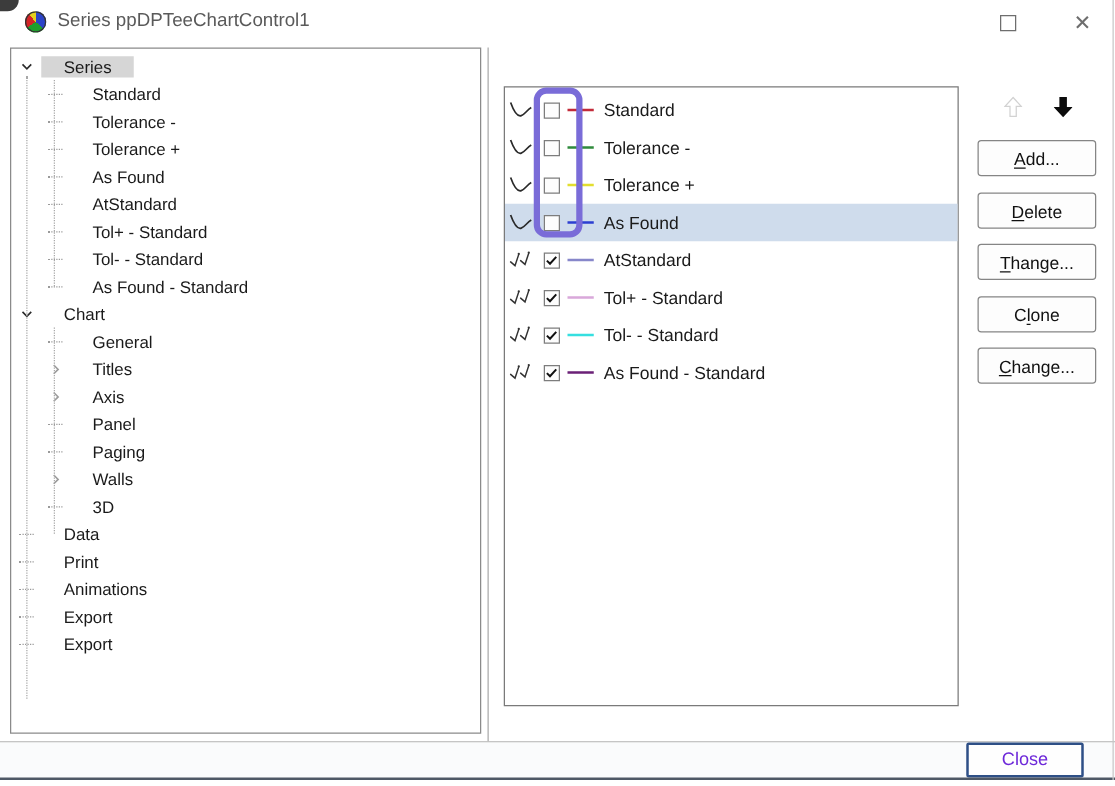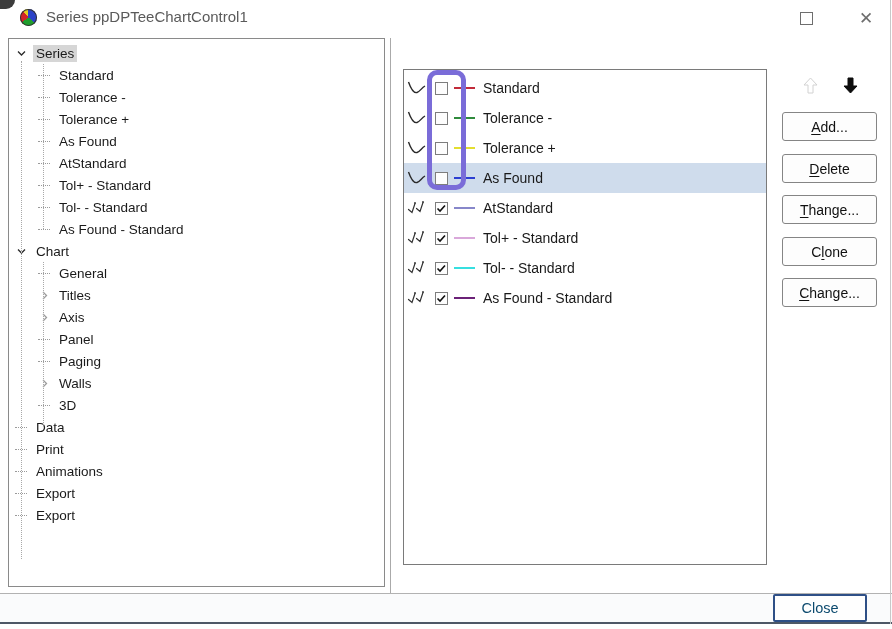--- a/index.html
+++ b/index.html
@@ -23,21 +23,21 @@
   .close-glyph{font-size:17px;color:#6e6e6e;line-height:1;}
   
   .tree-panel{position:absolute;left:8px;top:38px;width:377px;height:549px;border:1px solid #8a8a8a;background:#fff;box-sizing:border-box;}
   .tree-body{position:relative;padding-top:3px;height:100%;box-sizing:border-box;overflow:hidden;}
   .guide{position:absolute;border-left:1px dotted #a8a8a8;width:0;}
   .tree-row{height:22px;display:flex;align-items:center;font-size:13.5px;white-space:nowrap;}
   .tree-row.l0{padding-left:4px;}
   .tree-row.l1{padding-left:27px;}
   .tg{width:16px;height:16px;display:flex;align-items:center;justify-content:center;flex:0 0 16px;}
   .stub{width:12px;height:0;border-top:1px dotted #9a9a9a;}
-  .tlabel{margin-left:4px;padding:1px 3px;}
+  .tlabel{margin-left:4px;padding:1px 18px;}
   .tree-row.selected .tlabel{background:#d6d6d6;}
   
   .v-divider{position:absolute;left:390px;top:38px;width:1px;height:555px;background:#aaaaaa;}
   
   .listbox{position:absolute;left:403px;top:69px;width:364px;height:496px;border:1px solid #7a7a7a;background:#fff;box-sizing:border-box;}
   .list-body{padding-top:3px;}
   .srow{height:30px;display:flex;align-items:center;font-size:14px;}
   .srow.sel{background:#cfdcec;}
   .sicon{width:22px;height:20px;margin-left:2px;display:flex;align-items:center;justify-content:center;flex:0 0 22px;}
   .cb{width:13px;height:13px;margin-left:7px;border:1px solid #7d7d7d;background:#fdfdfd;box-sizing:border-box;display:flex;align-items:center;justify-content:center;flex:0 0 13px;}
@@ -50,21 +50,21 @@
   .arrow-up{left:799px;top:73px;}
   .arrow-down{left:839px;top:73px;}
   
   .act-btn{position:absolute;left:782px;width:95px;height:29px;background:#fdfdfd;border:1px solid #858585;border-radius:3px;
     font-family:inherit;font-size:14px;color:#111;display:flex;align-items:center;justify-content:center;cursor:default;}
   .act-btn .u{text-decoration:underline;text-underline-offset:2px;}
   
   .footer-sep{position:absolute;left:0;top:593px;width:892px;height:1px;background:#b2b2b2;}
   .footer{position:absolute;left:0;top:594px;width:892px;height:28px;background:#fafbfc;}
   .close-btn{position:absolute;left:773px;top:594px;width:94px;height:28px;background:#fefefe;border:2px solid #2e4f86;border-radius:2px;
-    font-family:inherit;font-size:14.5px;color:#0c4a6e;display:flex;align-items:center;justify-content:center;box-sizing:border-box;}
+    font-family:inherit;font-size:14.5px;color:#6d28d9;display:flex;align-items:center;justify-content:center;box-sizing:border-box;}
   .win-bottom{position:absolute;left:0;top:622px;width:892px;height:2px;background:#4e5866;}
   .win-right{position:absolute;left:890px;top:0;width:1px;height:624px;background:#c8c8c8;}
 </style>
 </head>
 <body>
 
 <div class="titlebar">
   <div class="behind-corner"></div>
   <div class="app-icon"></div>
   <div class="title-text">Series ppDPTeeChartControl1</div>

